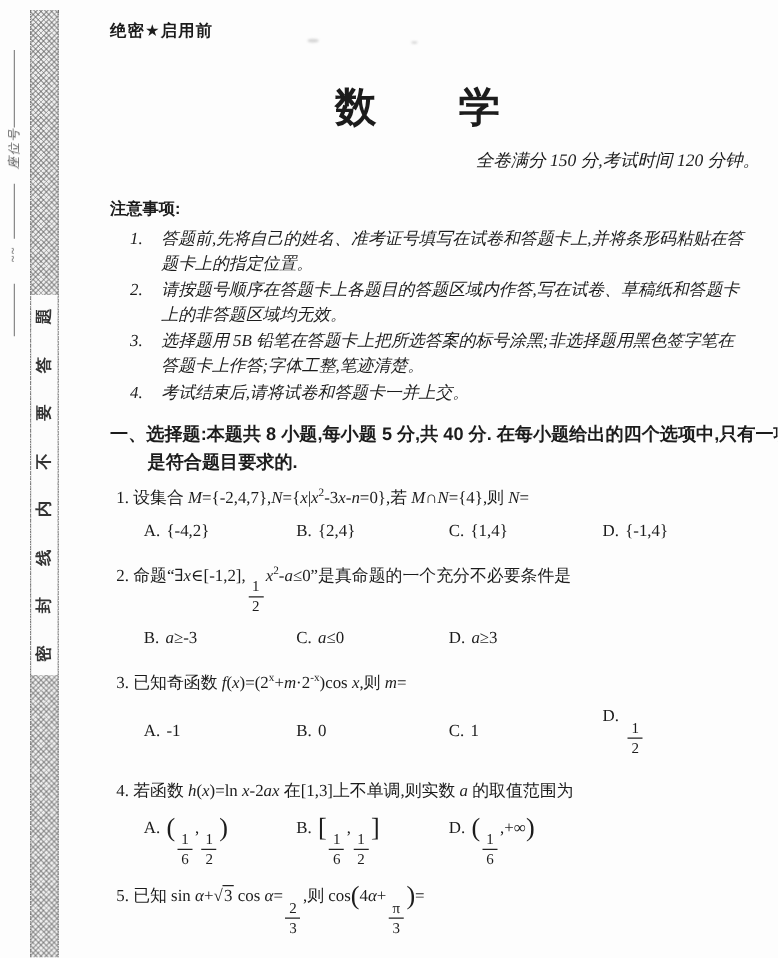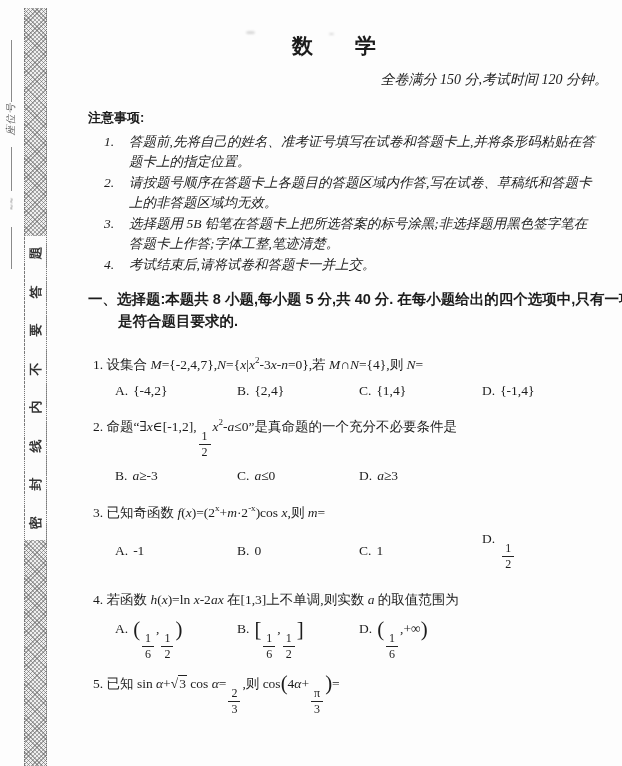--- a/index.html
+++ b/index.html
@@ -43,39 +43,39 @@
   .smudge{position:absolute;background:#b5b5b5;border-radius:50%;filter:blur(1px);opacity:.55;}
   .sm1{left:246px;top:31px;width:9px;height:3px;}
   .sm2{left:329px;top:33px;width:5px;height:2px;}
 
   
   .main{position:absolute;left:60px;top:0;width:548px;}
   .top-secret{
     margin:16px 0 0 28px;font-family:"Liberation Sans","DejaVu Sans",sans-serif;
     font-weight:700;font-size:13px;letter-spacing:1px;
   }
-  .title{margin:34px 0 12px;text-align:center;font-size:21px;font-weight:700;line-height:1.2;}
+  .title{margin:34px 0 12px;text-align:center;font-size:33px;font-weight:700;line-height:1.2;}
   .subtitle{margin-top:11px;text-align:right;font-size:14px;font-style:italic;}
   .notes-title{
     margin:20px 0 0 28px;font-family:"Liberation Sans","DejaVu Sans",sans-serif;
     font-weight:700;font-size:13px;
   }
   .notes{margin:5px 0 0 44px;font-style:italic;font-size:13.5px;line-height:20px;}
   .note{display:flex;margin-bottom:1px;}
   .note-num{flex:0 0 25px;}
   .note-text{width:468px;}
 
   .section-title{
     margin:13px 0 0 28px;width:518px;
     font-family:"Liberation Sans","DejaVu Sans",sans-serif;
     font-weight:700;font-size:14.5px;line-height:22px;
     padding-left:30px;text-indent:-30px;
   }
 
-  .question{margin-top:22px;}
+  .question{margin-top:7px;}
   .q2{margin-top:17px;}
   .q3{margin-top:18px;}
   .q4{margin-top:18px;}
   .q5{margin-top:12px;}
   .stem{margin-left:33px;font-size:13.5px;line-height:1.45;}
   .options{
     margin:9px 0 0 55px;display:grid;grid-template-columns:122px 122px 123px auto;
     align-items:center;font-size:13.5px;
   }
   .option{white-space:nowrap;}
@@ -113,20 +113,21 @@
       <span class="seal-char">线</span>
       <span class="seal-char">封</span>
       <span class="seal-char">密</span>
     </div>
   </div>
 
   <div class="smudge sm1"></div>
   <div class="smudge sm2"></div>
 
   <div class="main">
+    <div class="top-secret">绝密★启用前</div>
     <h1 class="title">数　　学</h1>
     <div class="subtitle">全卷满分 150 分,考试时间 120 分钟。</div>
 
     <div class="notes-title">注意事项:</div>
     <div class="notes">
       <div class="note">
         <span class="note-num">1.</span>
         <span class="note-text">答题前,先将自己的姓名、准考证号填写在试卷和答题卡上,并将条形码粘贴在答题卡上的指定位置。</span>
       </div>
       <div class="note">

